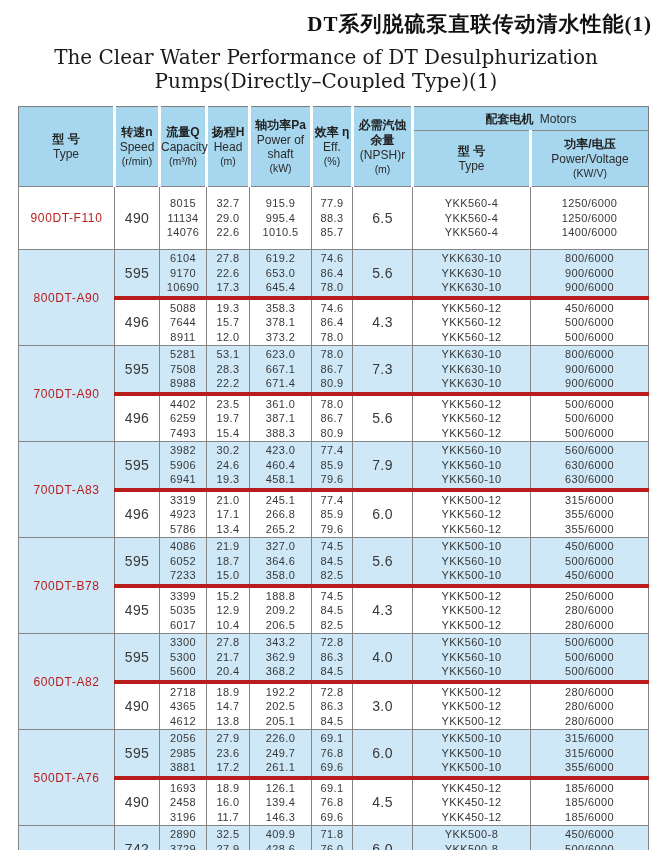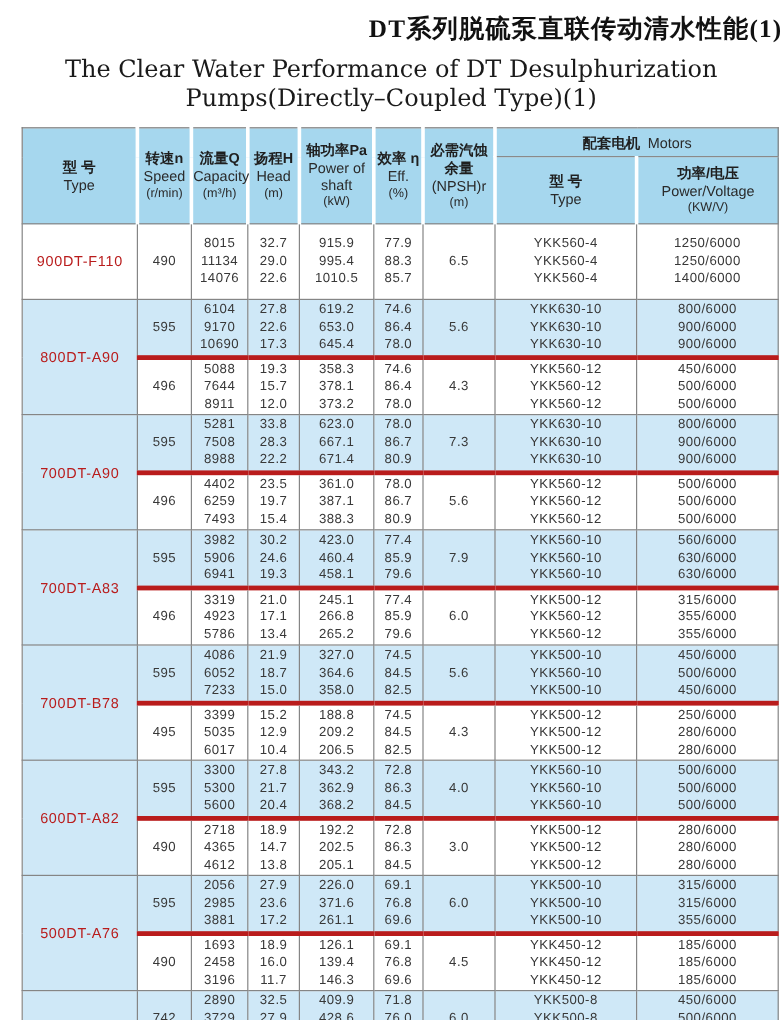--- a/index.html
+++ b/index.html
@@ -45,21 +45,21 @@
     border:1px solid #858585;text-align:center;vertical-align:middle;
     font-size:11px;color:#383838;padding:1px 0;background:#ffffff;
     letter-spacing:0.4px;
   }
   tbody tr{height:45px;}
   tbody tr.tall{height:63px;}
   tbody tr.s2 td{border-top:4px solid #b91c1c;}
   tbody tr.sh > td{background:#cfe8f7;}
   td.type-cell{background:#ffffff;font-size:12px;letter-spacing:0.6px;color:#b91c1c;}
   .lines{white-space:pre-line;line-height:14.5px;}
-  td.speed,td.npsh{font-size:11px;margin-left:48px;}
+  td.speed,td.npsh{font-size:14px;margin-left:48px;}
 </style>
 </head>
 <body>
 
 <div class="page-title">DT系列脱硫泵直联传动清水性能(1)</div>
 <div class="page-subtitle">The Clear Water Performance of DT  Desulphurization Pumps(Directly–Coupled Type)(1)</div>
 
 <table class="perf">
   <colgroup>
     <col style="width:96px">
@@ -200,21 +200,21 @@
 500/6000
 500/6000</td>
     </tr>
 
     <tr class="sh">
       <td class="type-cell" rowspan="2">700DT-A90</td>
       <td class="speed">595</td>
       <td class="lines">5281
 7508
 8988</td>
-      <td class="lines">33.8
+      <td class="lines">53.1
 28.3
 22.2</td>
       <td class="lines">623.0
 667.1
 671.4</td>
       <td class="lines">78.0
 86.7
 80.9</td>
       <td class="npsh">7.3</td>
       <td class="lines">YKK630-10
@@ -388,21 +388,21 @@
     <tr class="sh">
       <td class="type-cell" rowspan="2">500DT-A76</td>
       <td class="speed">595</td>
       <td class="lines">2056
 2985
 3881</td>
       <td class="lines">27.9
 23.6
 17.2</td>
       <td class="lines">226.0
-371.6
+249.7
 261.1</td>
       <td class="lines">69.1
 76.8
 69.6</td>
       <td class="npsh">6.0</td>
       <td class="lines">YKK500-10
 YKK500-10
 YKK500-10</td>
       <td class="lines">315/6000
 315/6000

